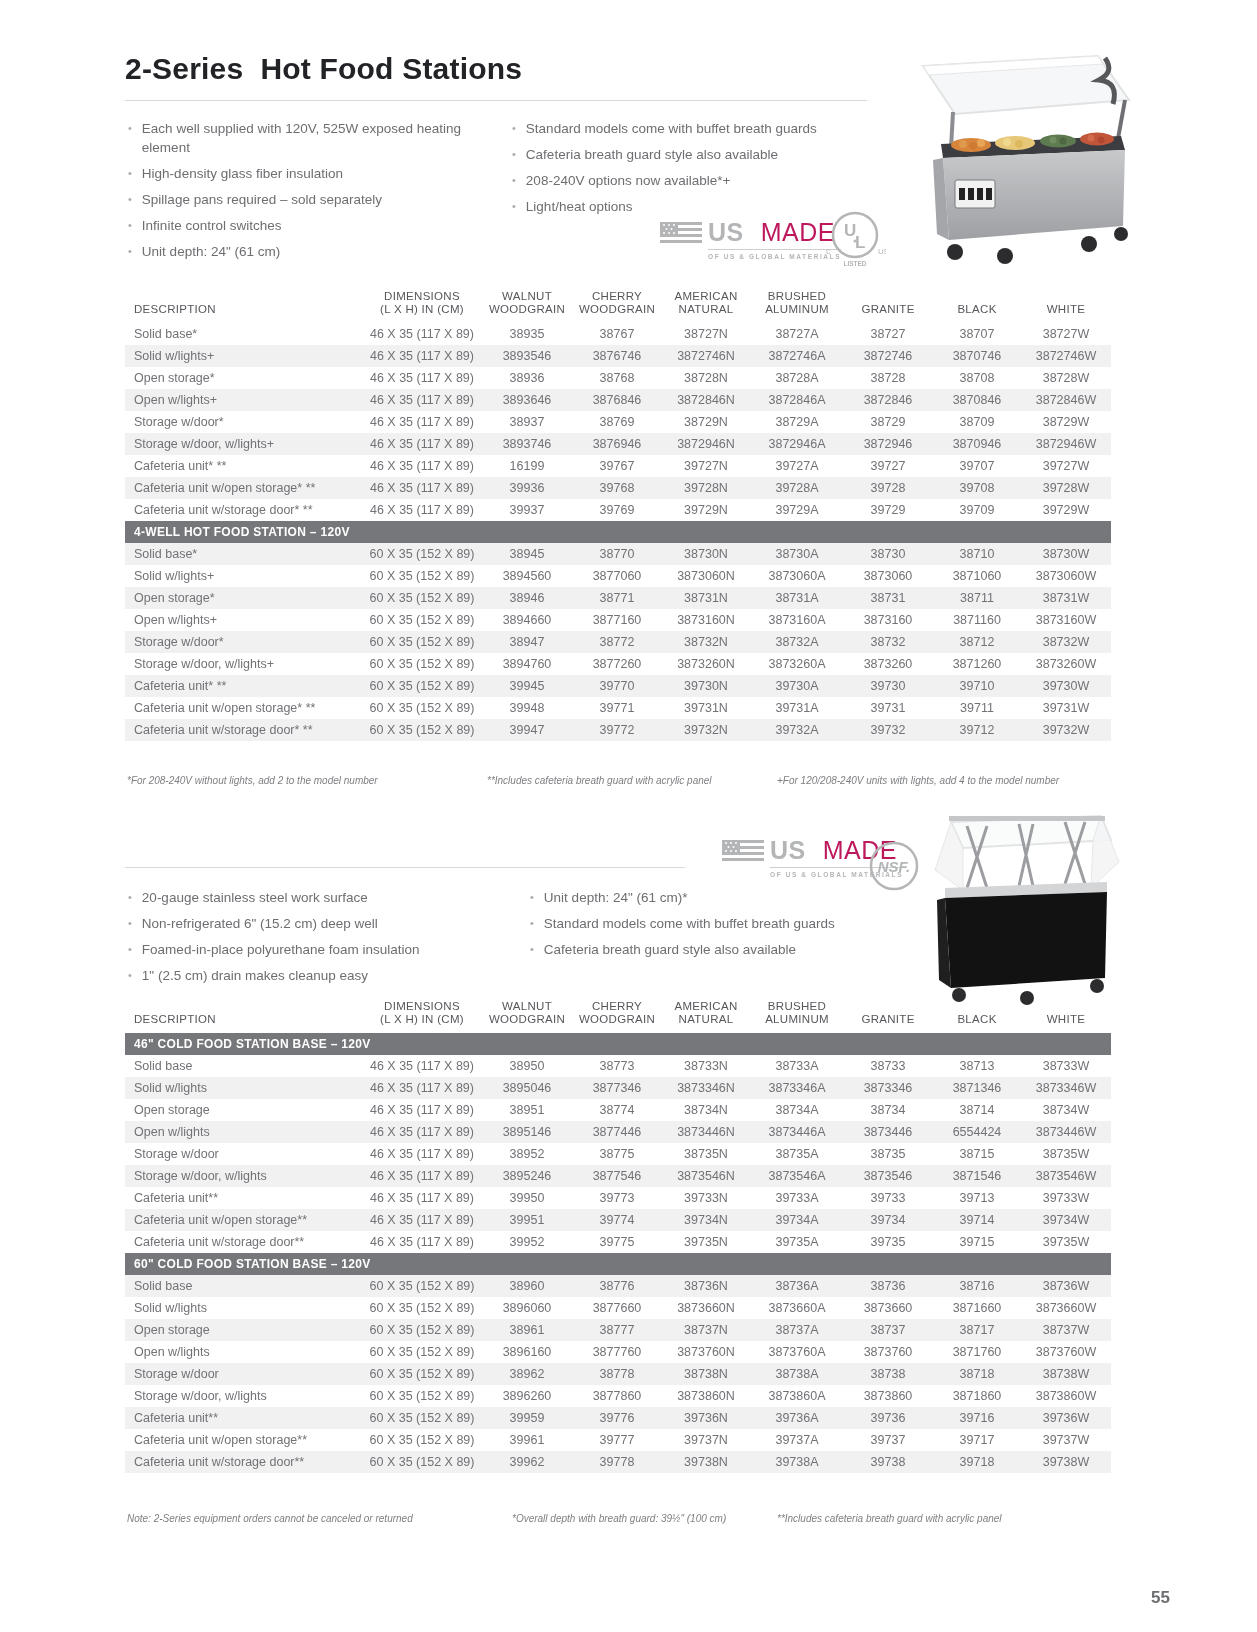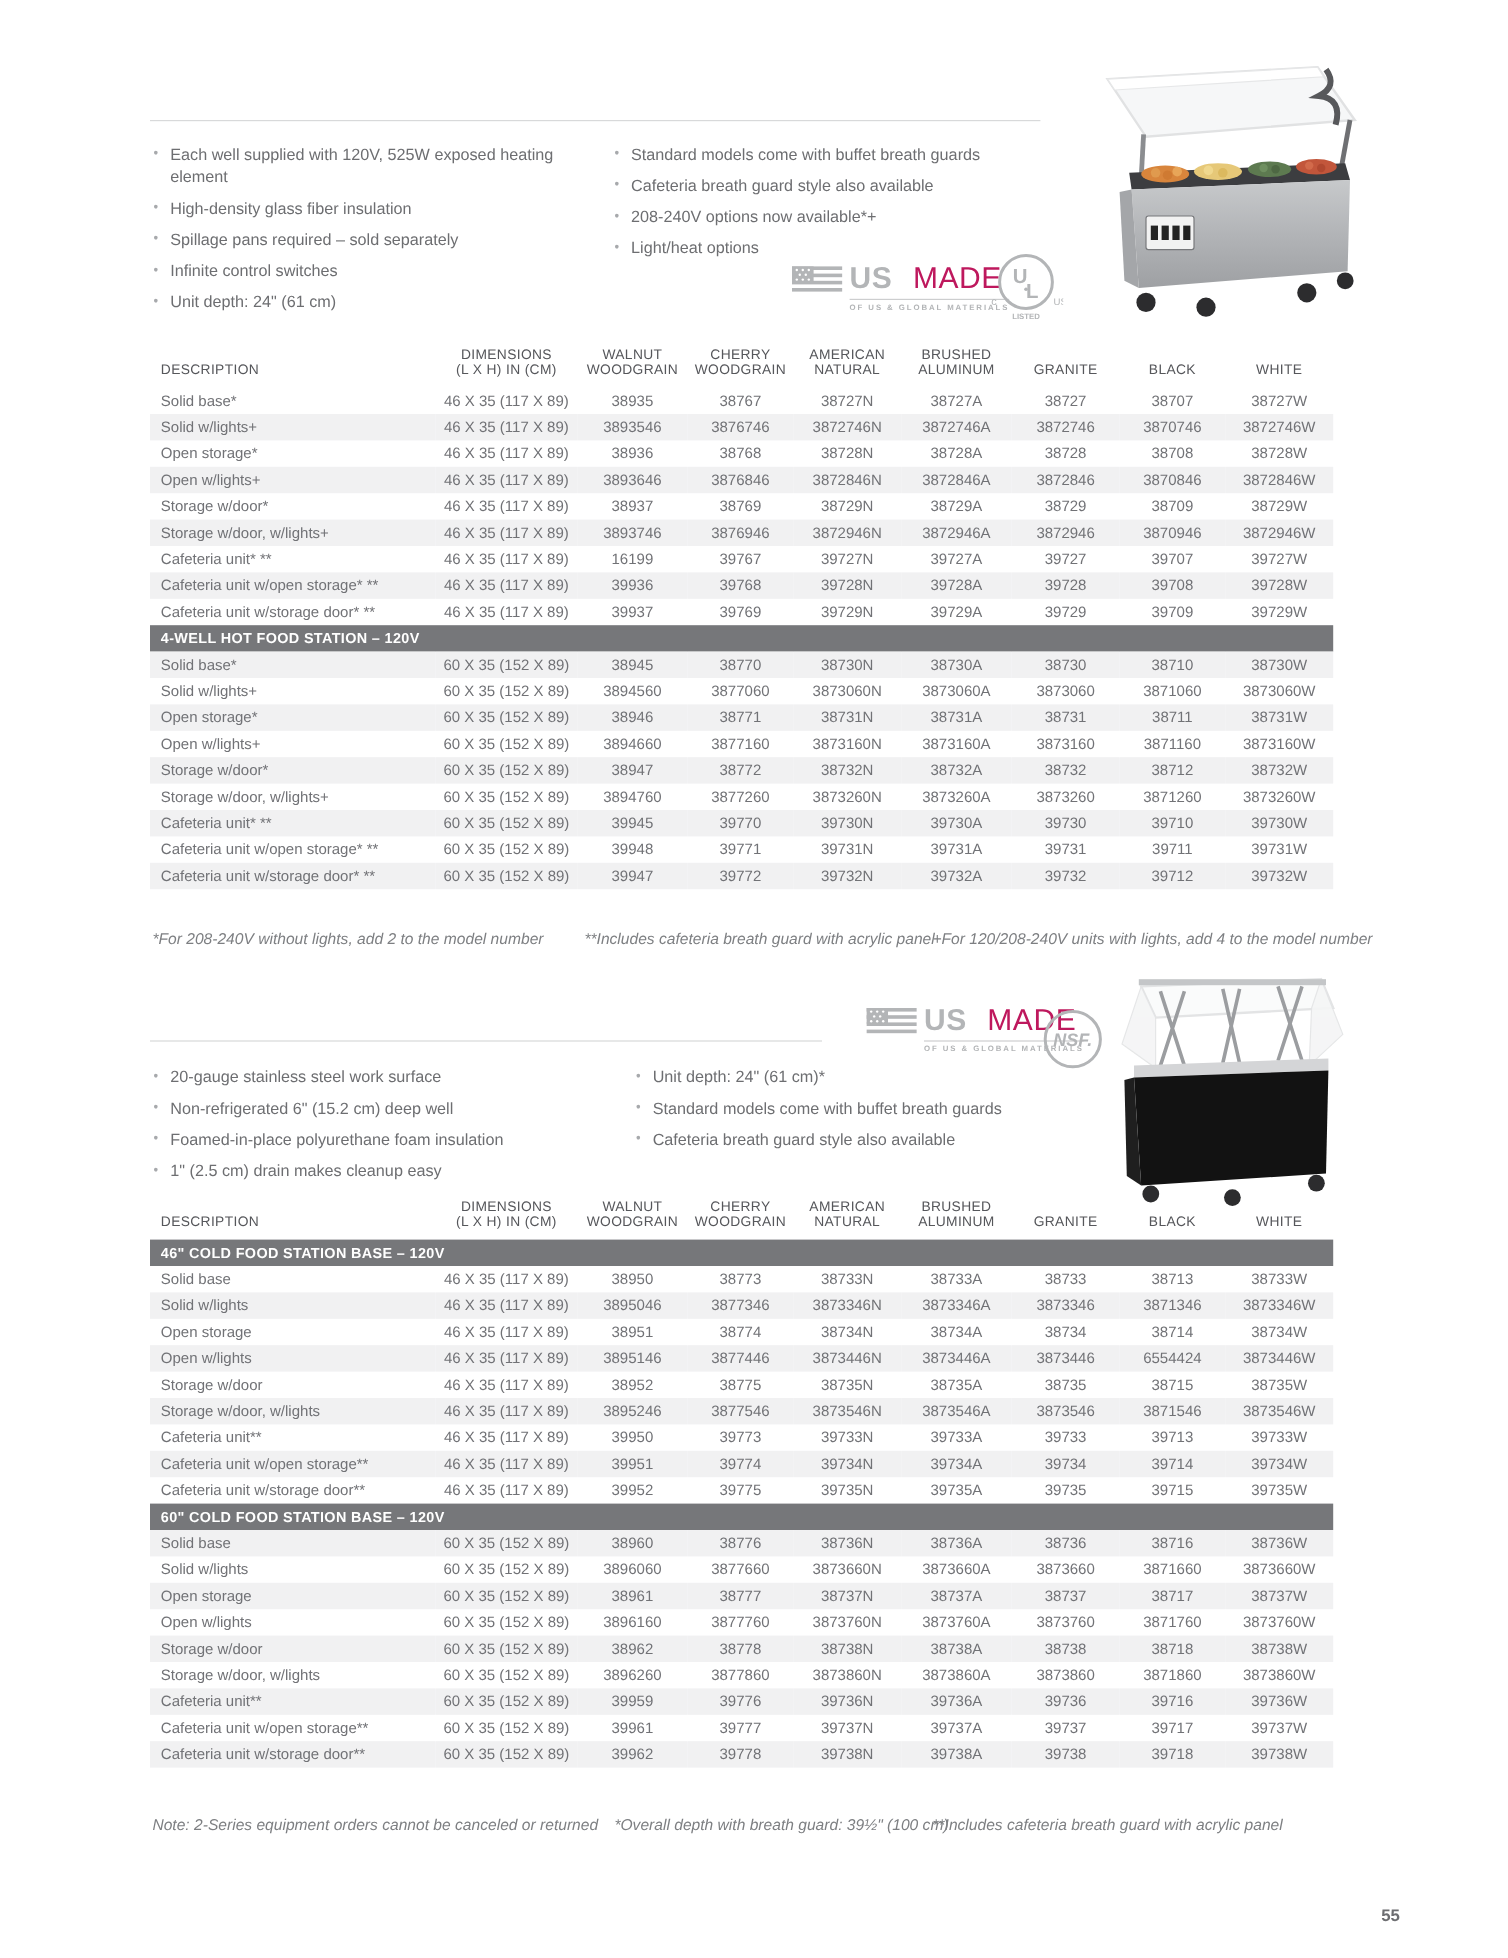--- a/index.html
+++ b/index.html
@@ -37,41 +37,42 @@
   }
   .ptable td {
     font-size: 12.5px; color: #717276; text-align: center;
     padding: 4px 2px; white-space: nowrap; line-height: 14px;
   }
   .ptable td.desc { text-align: left; padding-left: 9px; }
   .ptable tr.alt td { background: #f1f1f2; }
 
   .footnote {
     position: absolute; font-style: italic;
-    font-size: 13px; color: #7d7f82; white-space: nowrap;
+    font-size: 10px; color: #7d7f82; white-space: nowrap;
   }
 
   .usmade { position: absolute; display: flex; align-items: flex-start; }
   .usmade .txt { margin-left: 6px; }
   .usmade .brand { font-size: 25px; line-height: 25px; letter-spacing: 0.5px; }
   .usmade .b1 { font-weight: 700; color: #b3b5b7; }
   .usmade .b2 { font-weight: 300; color: #be185d; margin-left: 17px; }
   .usmade .sub {
     margin-top: 4px; padding-top: 3px; border-top: 1px solid #cdcecf;
     font-size: 6.5px; letter-spacing: 1.6px; color: #b3b5b7; font-weight: 700;
   }
   .roundlogo { position: absolute; }
 
-  .pagenum { position: absolute; font-size: 14px; font-weight: 700; color: #6d6e71; }
+  .pagenum { position: absolute; font-size: 17px; font-weight: 700; color: #6d6e71; }
 </style>
 </head>
 <body>
 
 <div class="page">
 
+  <h1 class="title" style="left:125px; top:52px;">2-Series  Hot Food Stations</h1>
   <div class="rule" style="left:125px; top:100px; width:742px;"></div>
 
   <div class="bullets" style="left:128px; top:119px; width:345px;">
       <div class="li">
         <span class="dot">•</span>
         <span>Each well supplied with 120V, 525W exposed heating element</span>
       </div>
       <div class="li">
         <span class="dot">•</span>
         <span>High-density glass fiber insulation</span>

